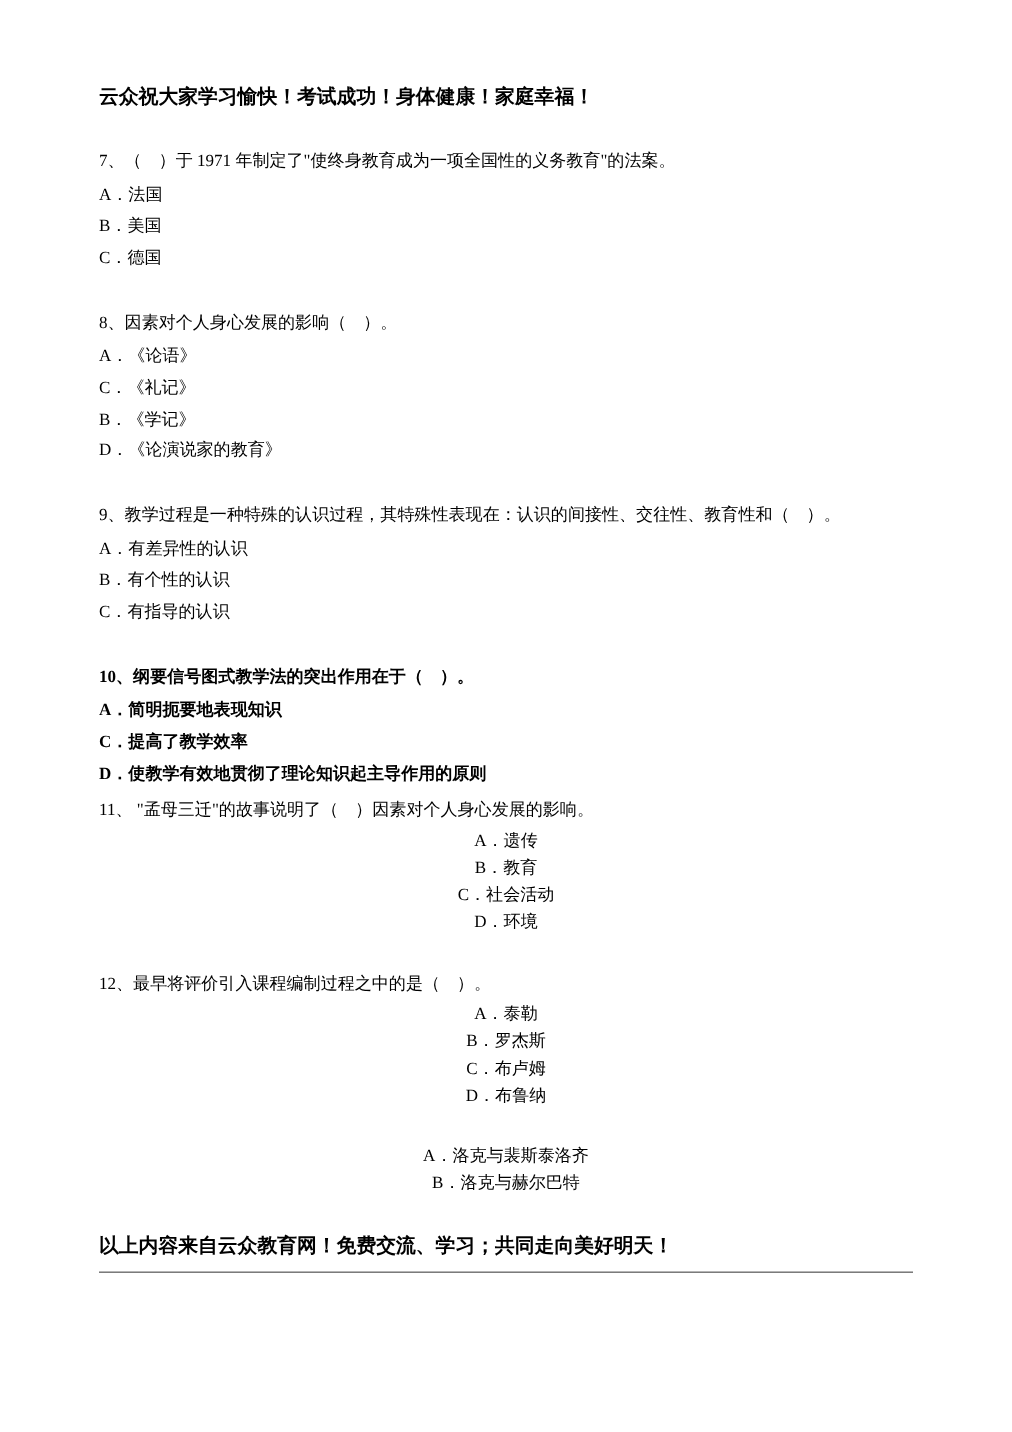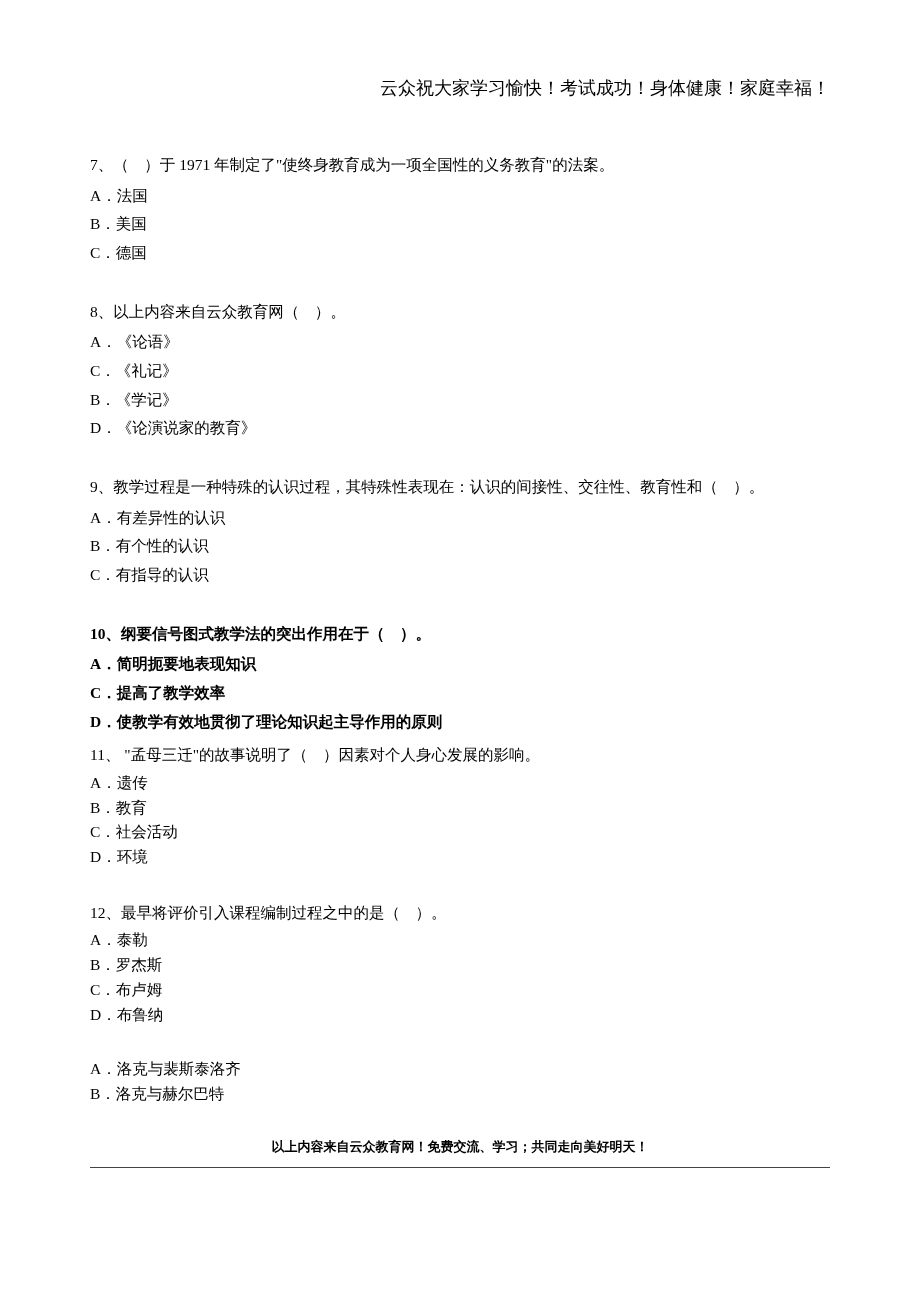--- a/index.html
+++ b/index.html
@@ -11,55 +11,56 @@
       font-family: "SimSun", "宋体", serif;
       background: #fff;
       width: 920px;
       min-height: 1302px;
       padding: 75px 90px 30px 90px;
       color: #000;
       font-size: 15.5px;
       line-height: 1.5;
     }
     .header-title {
-      text-align: right;
-      font-weight: normal;
+      text-align: left;
+      font-weight: bold;
       font-size: 18px;
-      margin-bottom: 49px;
+      margin-bottom: 31px;
     }
     .question-block {
       margin-bottom: 30px;
     }
     .question-block.tight {
       margin-bottom: 6px;
       font-weight: bold;
     }
     .question-block.tight2 {
       margin-bottom: 30px;
     }
     .question-stem {
       line-height: 1.85;
       margin-bottom: 2px;
     }
     .option {
       line-height: 1.85;
     }
     .footer-text {
-      text-align: center;
+      text-align: left;
       font-weight: bold;
-      font-size: 13px;
+      font-size: 18px;
       margin-top: 20px;
     }
     .footer-line {
       border: none;
       border-top: 1.5px solid #444;
       margin-top: 10px;
     }
     .q11 .option, .q12 .option, .q13 .option {
       line-height: 1.6;
+      text-align: center;
     }
     .q11 .question-stem, .q12 .question-stem, .q13 .question-stem {
       line-height: 1.7;
     }
   </style>
 </head>
 <body>
 
 <div class="header-title">云众祝大家学习愉快！考试成功！身体健康！家庭幸福！</div>
 
@@ -67,21 +68,21 @@
   <div class="question-stem">
     <span>7、</span><span>（　）于 1971 年制定了"使终身教育成为一项全国性的义务教育"的法案。</span>
   </div>
   <div class="option">A．法国</div>
   <div class="option">B．美国</div>
   <div class="option">C．德国</div>
 </div>
 
 <div class="question-block">
   <div class="question-stem">
-    <span>8、</span><span>以上内容来自云众教育网（　）。</span>
+    <span>8、</span><span>因素对个人身心发展的影响（　）。</span>
   </div>
   <div class="option">A．《论语》</div>
   <div class="option">C．《礼记》</div>
   <div class="option">B．《学记》</div>
   <div class="option">D．《论演说家的教育》</div>
 </div>
 
 <div class="question-block">
   <div class="question-stem">
     <span>9、</span><span>教学过程是一种特殊的认识过程，其特殊性表现在：认识的间接性、交往性、教育性和（　）。</span>

